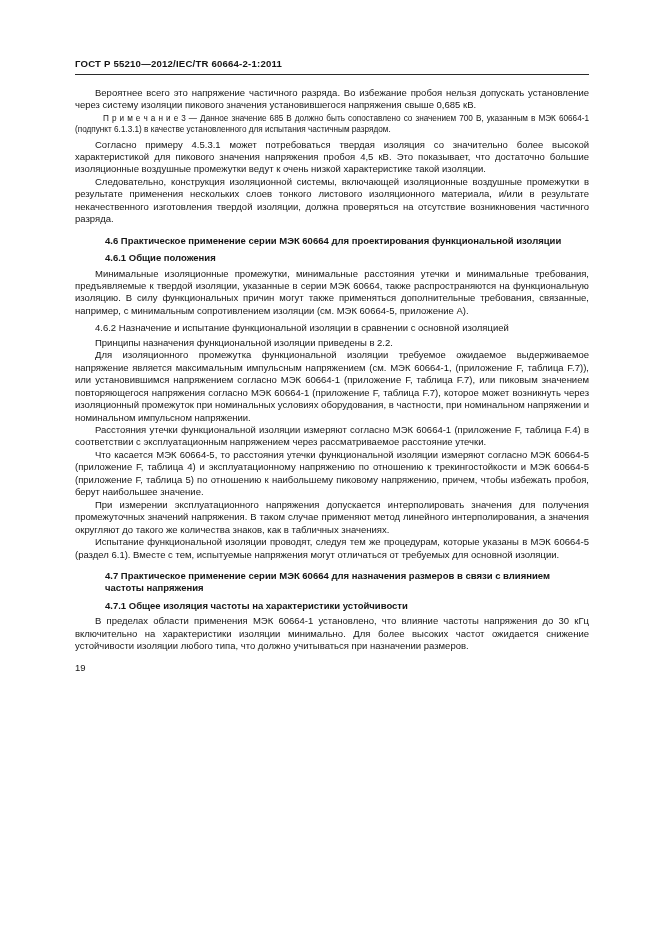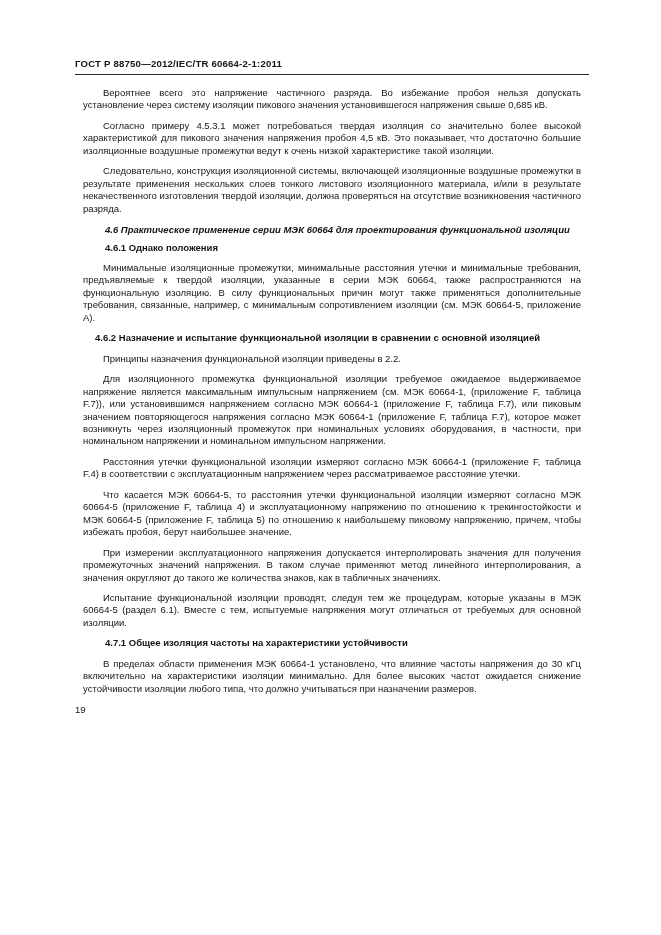--- a/index.html
+++ b/index.html
@@ -25,75 +25,76 @@
     padding-bottom: 5px;
   }
   .header-rule {
     border-top: 1px solid #2a2a2a;
     margin: 0 0 12px 0;
   }
   .doc-body {
     font-size: 9.5px;
     line-height: 12.45px;
   }
-  .doc-body p { margin: 8px; }
+  .doc-body p { margin: 0; }
   .paragraph {
     text-align: justify;
     text-indent: 20px;
   }
   .note {
     font-size: 8.2px;
     line-height: 10.8px;
     text-align: justify;
     text-indent: 28px;
     margin: 2px 0 3px 0 !important;
   }
   .section-heading {
     font-weight: bold;
     padding-left: 30px;
     margin: 9px 0 5px 0 !important;
     text-align: left;
-    font-style: italic;
   }
   .subsection-heading {
     font-weight: bold;
     padding-left: 30px;
     margin: 3px 0 3px 0 !important;
     text-align: left;
   }
   .subsection-heading-wrap {
-    font-weight: bold;
+    font-weight: normal;
     text-align: justify;
     text-indent: 20px;
     margin: 5px 0 2px 0 !important;
   }
   .page-number {
     font-size: 9.5px;
     margin-top: 9px;
   }
 </style>
 </head>
 <body>
 
 <div class="page">
   <div class="doc-header">
-    <span>ГОСТ Р 88750—2012/IEC/TR 60664-2-1:2011</span>
+    <span>ГОСТ Р 55210—2012/IEC/TR 60664-2-1:2011</span>
   </div>
   <div class="header-rule"></div>
   <div class="doc-body">
       <p class="paragraph">Вероятнее всего это напряжение частичного разряда. Во избежание пробоя нельзя допускать установление через систему изоляции пикового значения установившегося напряжения свыше 0,685 кВ.</p>
+      <p class="note">П р и м е ч а н и е  3 — Данное значение 685 В должно быть сопоставлено со значением 700 В, указанным в МЭК 60664-1 (подпункт 6.1.3.1) в качестве установленного для испытания частичным разрядом.</p>
       <p class="paragraph">Согласно примеру 4.5.3.1 может потребоваться твердая изоляция со значительно более высокой характеристикой для пикового значения напряжения пробоя 4,5 кВ. Это показывает, что достаточно большие изоляционные воздушные промежутки ведут к очень низкой характеристике такой изоляции.</p>
       <p class="paragraph">Следовательно, конструкция изоляционной системы, включающей изоляционные воздушные промежутки в результате применения нескольких слоев тонкого листового изоляционного материала, и/или в результате некачественного изготовления твердой изоляции, должна проверяться на отсутствие возникновения частичного разряда.</p>
       <p class="section-heading">4.6 Практическое применение серии МЭК 60664 для проектирования функциональной изоляции</p>
-      <p class="subsection-heading">4.6.1 Однако положения</p>
+      <p class="subsection-heading">4.6.1 Общие положения</p>
       <p class="paragraph">Минимальные изоляционные промежутки, минимальные расстояния утечки и минимальные требования, предъявляемые к твердой изоляции, указанные в серии МЭК 60664, также распространяются на функциональную изоляцию. В силу функциональных причин могут также применяться дополнительные требования, связанные, например, с минимальным сопротивлением изоляции (см. МЭК 60664-5, приложение А).</p>
       <p class="subsection-heading-wrap">4.6.2 Назначение и испытание функциональной изоляции в сравнении с основной изоляцией</p>
       <p class="paragraph">Принципы назначения функциональной изоляции приведены в 2.2.</p>
       <p class="paragraph">Для изоляционного промежутка функциональной изоляции требуемое ожидаемое выдерживаемое напряжение является максимальным импульсным напряжением (см. МЭК 60664-1, (приложение F, таблица F.7)), или установившимся напряжением согласно МЭК 60664-1 (приложение F, таблица F.7), или пиковым значением повторяющегося напряжения согласно МЭК 60664-1 (приложение F, таблица F.7), которое может возникнуть через изоляционный промежуток при номинальных условиях оборудования, в частности, при номинальном напряжении и номинальном импульсном напряжении.</p>
       <p class="paragraph">Расстояния утечки функциональной изоляции измеряют согласно МЭК 60664-1 (приложение F, таблица F.4) в соответствии с эксплуатационным напряжением через рассматриваемое расстояние утечки.</p>
       <p class="paragraph">Что касается МЭК 60664-5, то расстояния утечки функциональной изоляции измеряют согласно МЭК 60664-5 (приложение F, таблица 4) и эксплуатационному напряжению по отношению к трекингостойкости и МЭК 60664-5 (приложение F, таблица 5) по отношению к наибольшему пиковому напряжению, причем, чтобы избежать пробоя, берут наибольшее значение.</p>
       <p class="paragraph">При измерении эксплуатационного напряжения допускается интерполировать значения для получения промежуточных значений напряжения. В таком случае применяют метод линейного интерполирования, а значения округляют до такого же количества знаков, как в табличных значениях.</p>
       <p class="paragraph">Испытание функциональной изоляции проводят, следуя тем же процедурам, которые указаны в МЭК 60664-5 (раздел 6.1). Вместе с тем, испытуемые напряжения могут отличаться от требуемых для основной изоляции.</p>
+      <p class="section-heading">4.7 Практическое применение серии МЭК 60664 для назначения размеров в связи с влиянием частоты напряжения</p>
       <p class="subsection-heading">4.7.1 Общее изоляция частоты на характеристики устойчивости</p>
       <p class="paragraph">В пределах области применения МЭК 60664-1 установлено, что влияние частоты напряжения до 30 кГц включительно на характеристики изоляции минимально. Для более высоких частот ожидается снижение устойчивости изоляции любого типа, что должно учитываться при назначении размеров.</p>
     </div>
   <div class="page-number">19</div>
 </div>
 
 </body></html>

